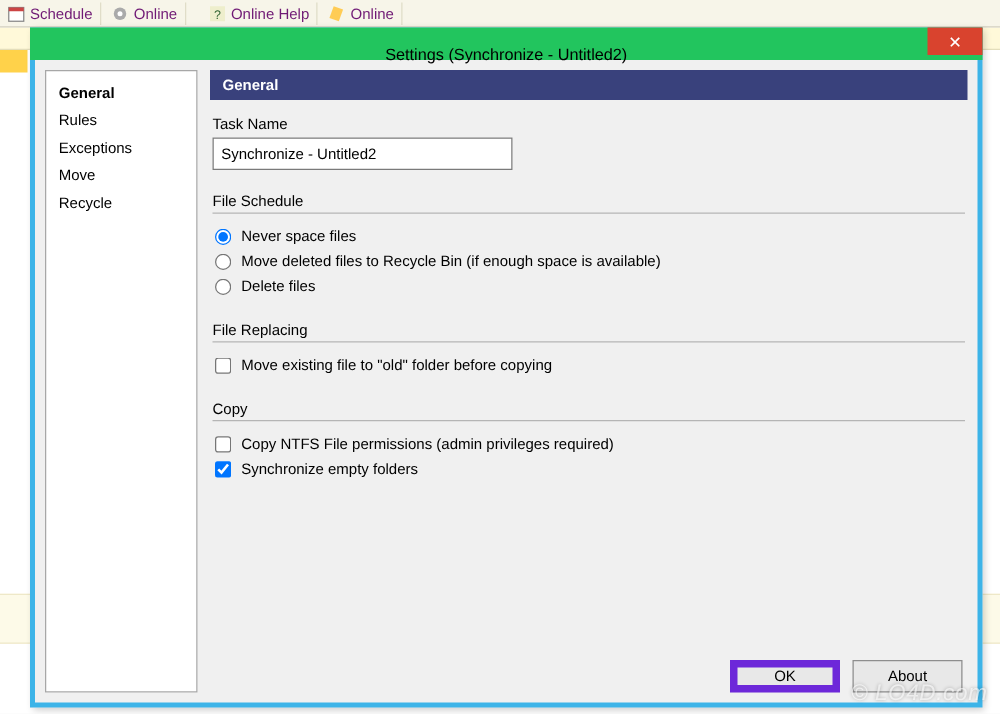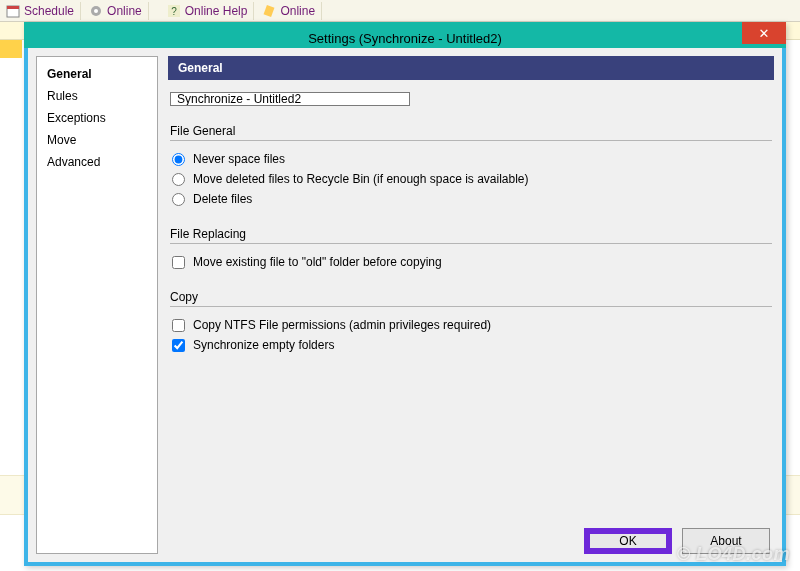--- a/index.html
+++ b/index.html
@@ -63,25 +63,25 @@
     .dialog {
       position: absolute;
       left: 24px; top: 22px;
       width: 762px; height: 544px;
       background: #f0f0f0;
       border: 4px solid #3db4e8;
       box-shadow: 2px 2px 6px rgba(0,0,0,0.2);
     }
     .titlebar {
       height: 26px;
-      background: #14b8a6;
+      background: #22c55e;
       margin: -4px -4px 0 -4px;
-      padding: 2px;
-      display: flex;
-      align-items: flex-end;
+      padding: 12px;
+      display: flex;
+      align-items: flex-start;
       justify-content: center;
       position: relative;
       color: #000;
       font-size: 13px;
     }
     .titlebar .title {
       flex: 1;
       text-align: center;
       padding-top: 2px;
     }
@@ -133,21 +133,21 @@
     .form-area {
       padding: 0 2px;
       color: #000;
     }
     .form-label {
       font-size: 12px;
       margin-bottom: 4px;
     }
     .text-input {
       width: 240px;
-      height: 14px;
+      height: 26px;
       border: 1px solid #7a7a7a;
       background: #fff;
       padding: 2px 6px;
       font-size: 12px;
       font-family: inherit;
     }
     .group {
       margin-top: 18px;
     }
     .group-title {
@@ -186,21 +186,21 @@
       font-family: inherit;
     }
     .btn.primary {
       border: 6px solid #6d28d9;
     }
     .watermark {
       position: absolute;
       right: 10px; bottom: 6px;
       color: rgba(255,255,255,0.65);
       font-size: 18px;
-      font-weight: bold;
+      font-weight: normal;
       font-style: italic;
       letter-spacing: 0.5px;
       text-shadow: 0 0 3px rgba(0,0,0,0.3);
       pointer-events: none;
     }
   </style>
 </head>
 <body>
 
 <div class="bg-strip"></div>
@@ -263,33 +263,34 @@
       <div class="item">
         <span>Rules</span>
       </div>
       <div class="item">
         <span>Exceptions</span>
       </div>
       <div class="item">
         <span>Move</span>
       </div>
       <div class="item">
-        <span>Advanced</span>
+        <span>Recycle</span>
       </div>
     </div>
 
     <div class="content">
       <div class="section-header">General</div>
 
       <div class="form-area">
+        <div class="form-label">Task Name</div>
         <input type="text" class="text-input" value="Synchronize - Untitled2" style="">
 
         
         <div class="group">
-          <div class="group-title">File General</div>
+          <div class="group-title">File Schedule</div>
           <div class="group-divider"></div>
           <div class="option-row">
             <input type="radio" name="filedel" checked="" style="">
             <label>Never space files</label>
           </div>
           <div class="option-row">
             <input type="radio" name="filedel" style="">
             <label>Move deleted files to Recycle Bin (if enough space is available)</label>
           </div>
           <div class="option-row">

